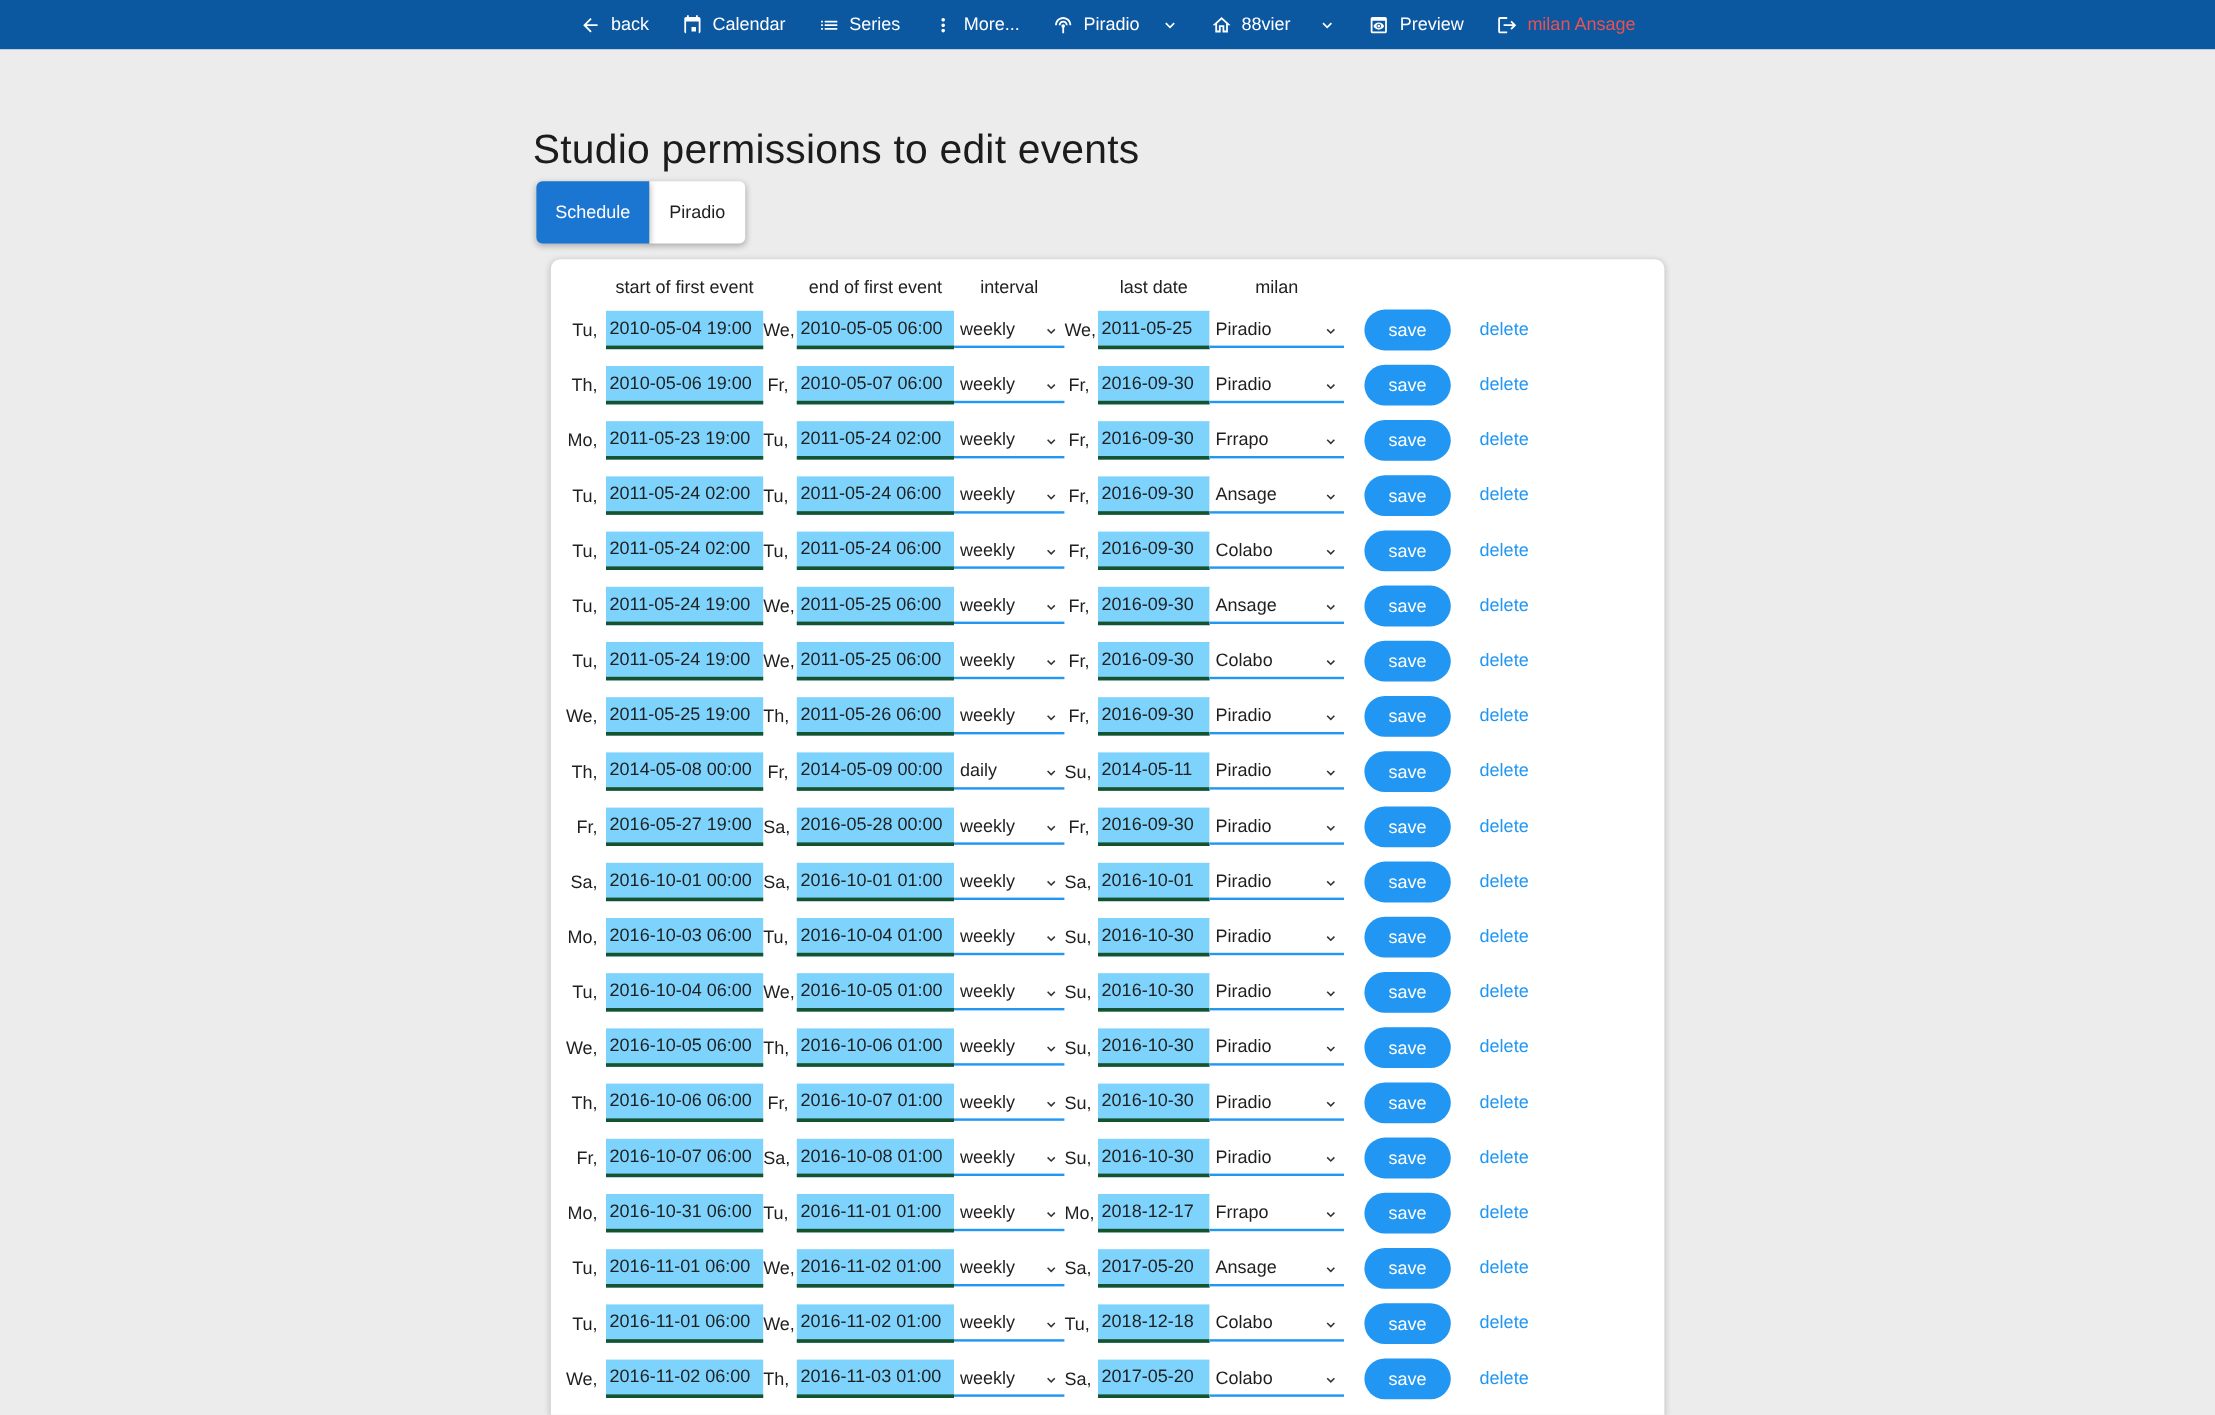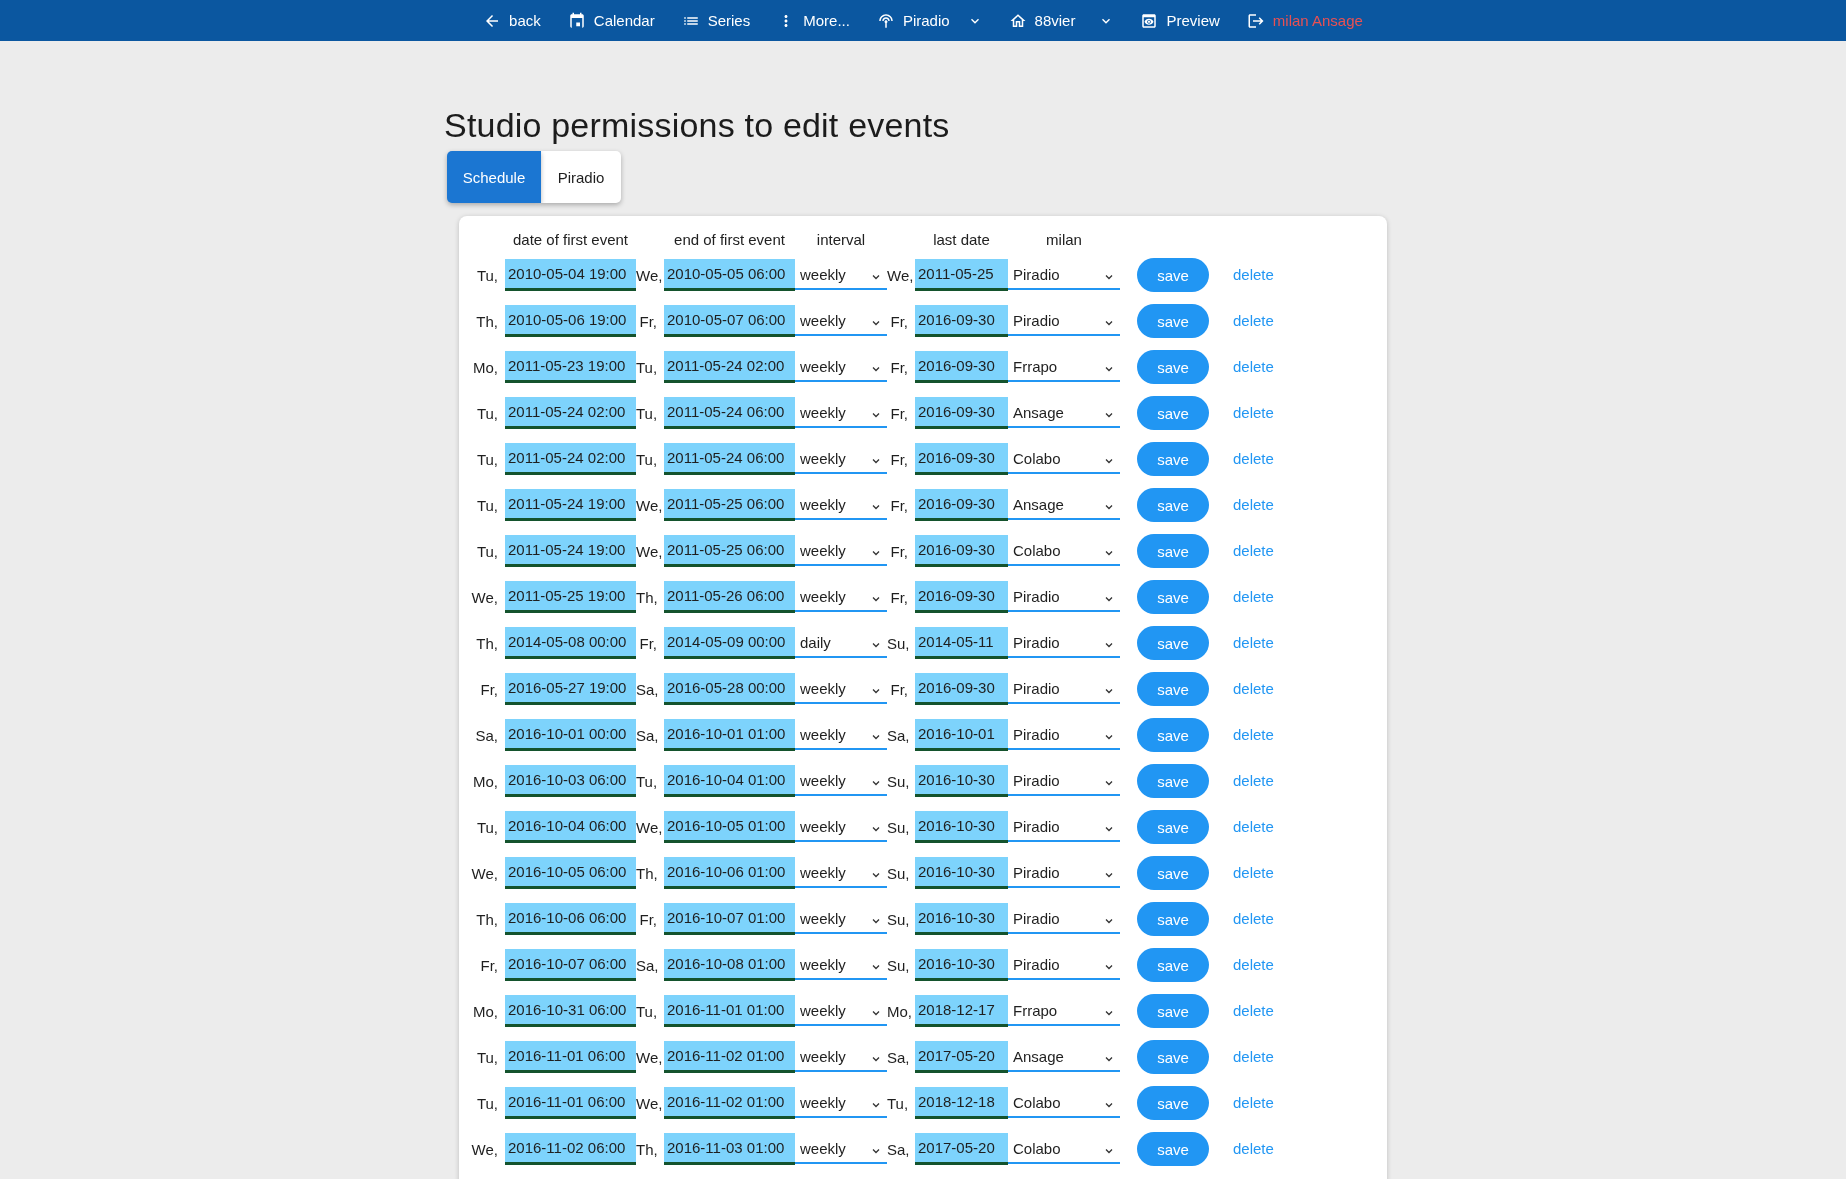--- a/index.html
+++ b/index.html
@@ -159,21 +159,21 @@
 <div class="main">
   <h1 class="page-title">Studio permissions to edit events</h1>
 
   <div class="tabs">
     <div class="tab tab-active">Schedule</div>
     <div class="tab tab-idle">Piradio</div>
   </div>
 
   <div class="card">
     <div class="grid hrow">
-      <div class="hcell hc-start">date of first event</div>
+      <div class="hcell hc-start">start of first event</div>
       <div class="hcell hc-end">end of first event</div>
       <div class="hcell hc-interval">interval</div>
       <div class="hcell hc-last">last date</div>
       <div class="hcell hc-studio">milan</div>
     </div>
     <div id="rows">
   <div class="grid row">
     <span class="day">Tu,</span>
     <input class="date-input" type="text" value="2010-05-04 19:00" style="">
     <span class="day">We,</span>

